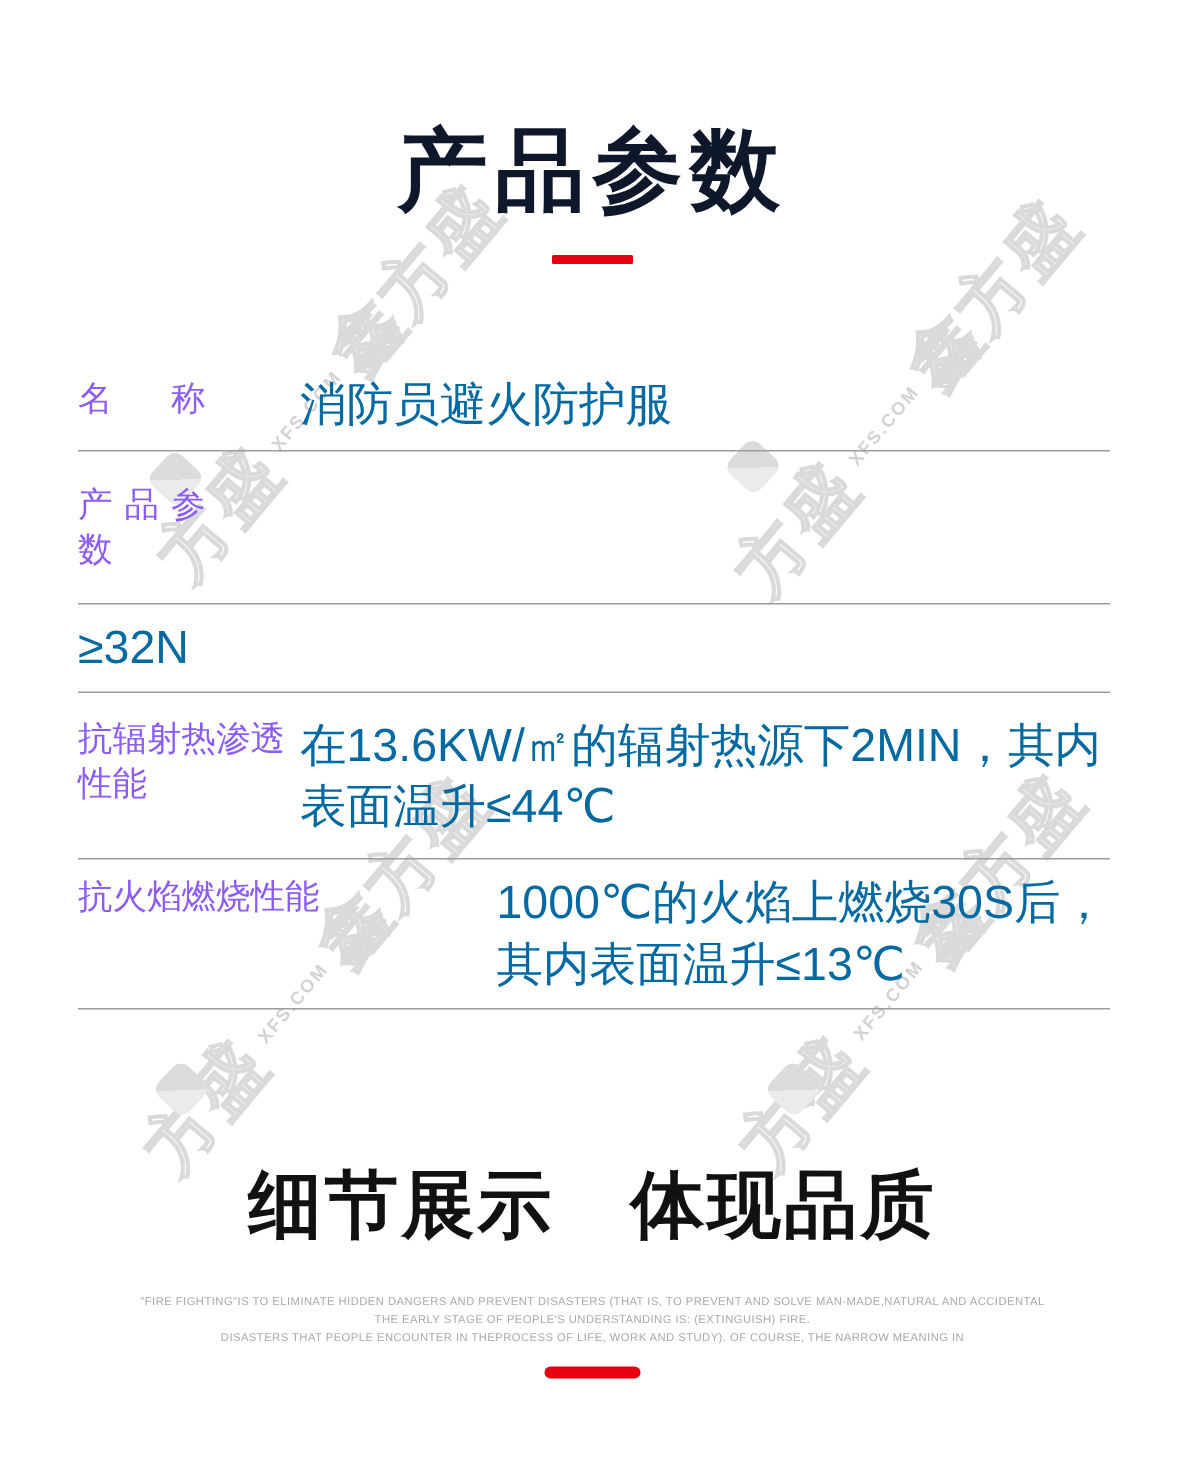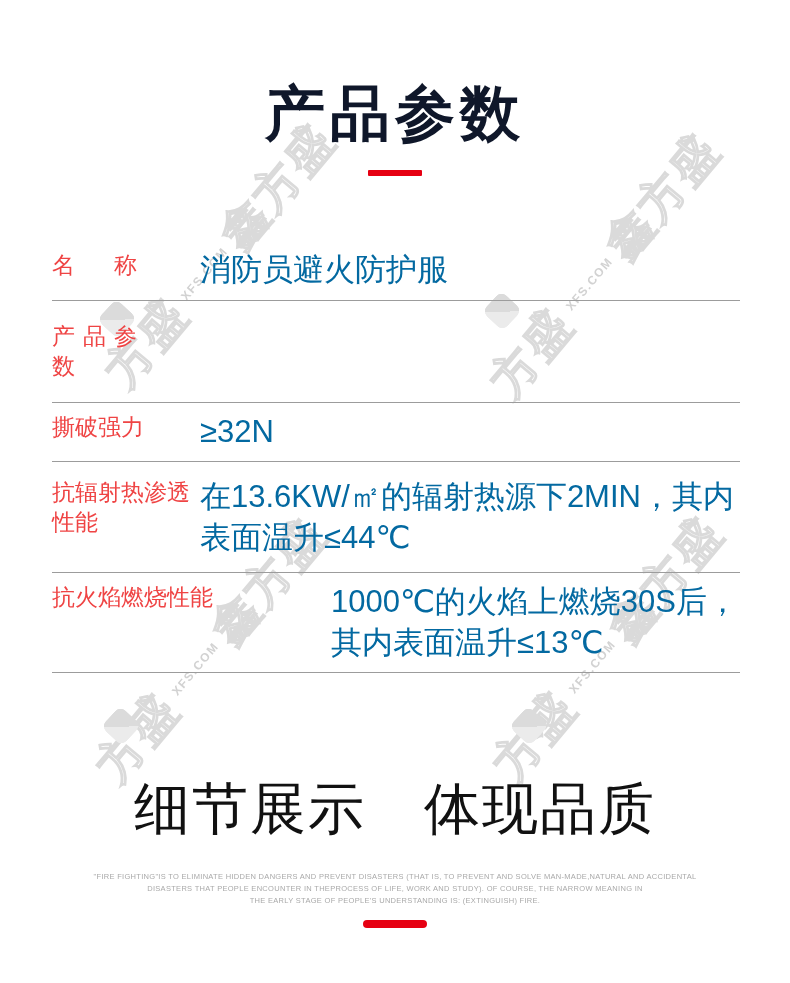--- a/index.html
+++ b/index.html
@@ -68,35 +68,35 @@
     align-items:start;
   }
   .p-row:nth-child(5), .p-row:nth-child(6) { grid-template-columns:243px 1fr;gap:36px; }
   .p-row:nth-child(1) { padding:10px 0 9px; }
   .p-row:nth-child(2) { padding:20px 0 21px; }
   .p-row:nth-child(3) { padding:9px 0 8px; }
   .p-row:nth-child(4) { padding:15px 0 14px; }
   .p-row:nth-child(5) { padding:9px 0 9px; }
   .p-row:nth-child(6) { padding:15px 0 14px; }
   .p-label {
-    color:#ef4444; font-size:23px; line-height:1.3; padding-top:1px;
+    color:#8b5cf6; font-size:23px; line-height:1.3; padding-top:1px;
   }
   .p-row:nth-child(1) .p-label-inner,
   .p-row:nth-child(2) .p-label-inner {
     display:inline-block; width:85px;
     text-align:justify; text-align-last:justify;
   }
   .p-value {
     color:#0369a1; font-size:31px; line-height:1.31; font-weight:400;
   }
 
   .detail-title {
     margin-top:102px;
     text-align:center;
-    font-size:56px; line-height:1.2; font-weight:400;
+    font-size:49px; line-height:1.2; font-weight:700;
     color:#111111; letter-spacing:2px;
   }
   .fine-print { margin-top:28px; text-align:center; }
   .fine-print div {
     font-size:7.5px; line-height:12px; letter-spacing:0.3px;
     color:#a9a9a9;
   }
   .bottom-bar {
     width:64px; height:8px; margin:13px auto 0;
     background:#e60012; border-radius:4px;
@@ -169,39 +169,38 @@
       <div class="p-label"><span class="p-label-inner">名称</span></div>
       <div class="p-value">消防员避火防护服</div>
     </div>
 
 
     <div class="p-row">
       <div class="p-label"><span class="p-label-inner">产品参数</span></div>
     </div>
 
     <div class="p-row">
-      <div class="p-label"><span class="p-label-inner">撕破强力</span></div>
       <div class="p-value">≥32N</div>
     </div>
 
     <div class="p-row">
       <div class="p-label"><span class="p-label-inner">抗辐射热渗透性能</span></div>
       <div class="p-value">在13.6KW/㎡的辐射热源下2MIN，其内表面温升≤44℃</div>
     </div>
 
     <div class="p-row">
       <div class="p-label"><span class="p-label-inner">抗火焰燃烧性能</span></div>
       <div class="p-value">1000℃的火焰上燃烧30S后，其内表面温升≤13℃</div>
     </div>
 
   </div>
 
   <div class="detail-title">细节展示　体现品质</div>
 
   <div class="fine-print">
     <div>"FIRE FIGHTING"IS TO ELIMINATE HIDDEN DANGERS AND PREVENT DISASTERS (THAT IS, TO PREVENT AND SOLVE MAN-MADE,NATURAL AND ACCIDENTAL</div>
+    <div>THE EARLY STAGE OF PEOPLE'S UNDERSTANDING IS: (EXTINGUISH) FIRE.</div>
     <div>DISASTERS THAT PEOPLE ENCOUNTER IN THEPROCESS OF LIFE, WORK AND STUDY). OF COURSE,  THE NARROW MEANING IN</div>
-    <div>THE EARLY STAGE OF PEOPLE'S UNDERSTANDING IS: (EXTINGUISH) FIRE.</div>
   </div>
 
   <div class="bottom-bar"></div>
 
 </div>
 
 </body></html>

